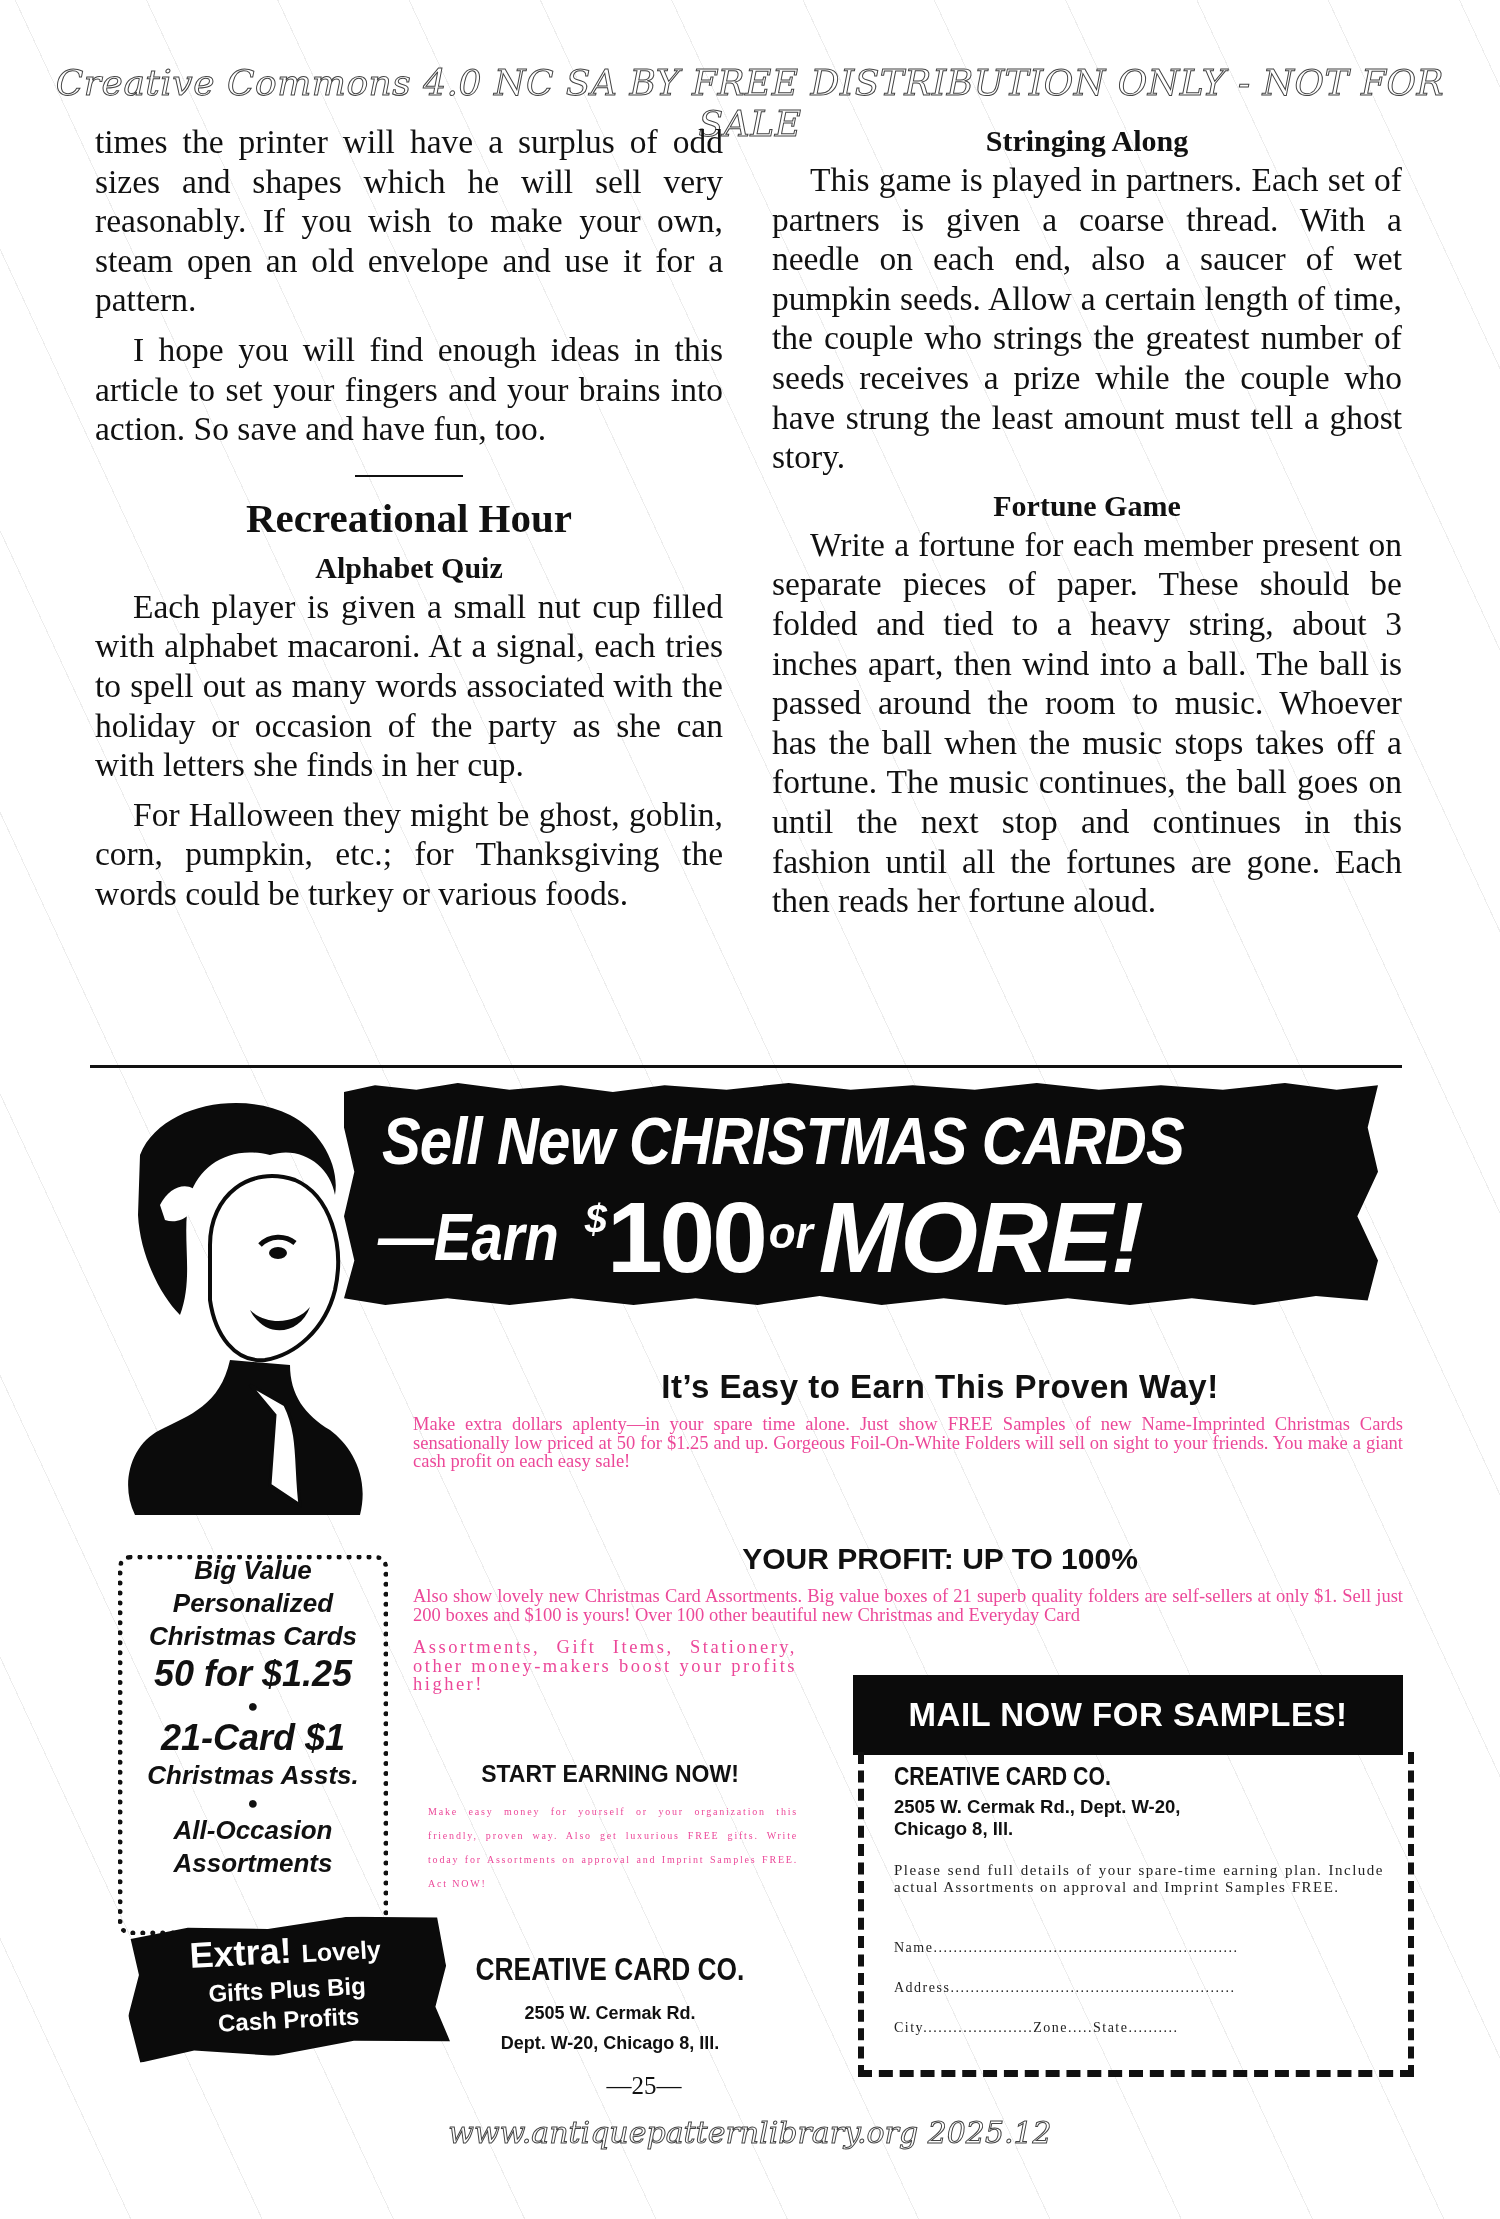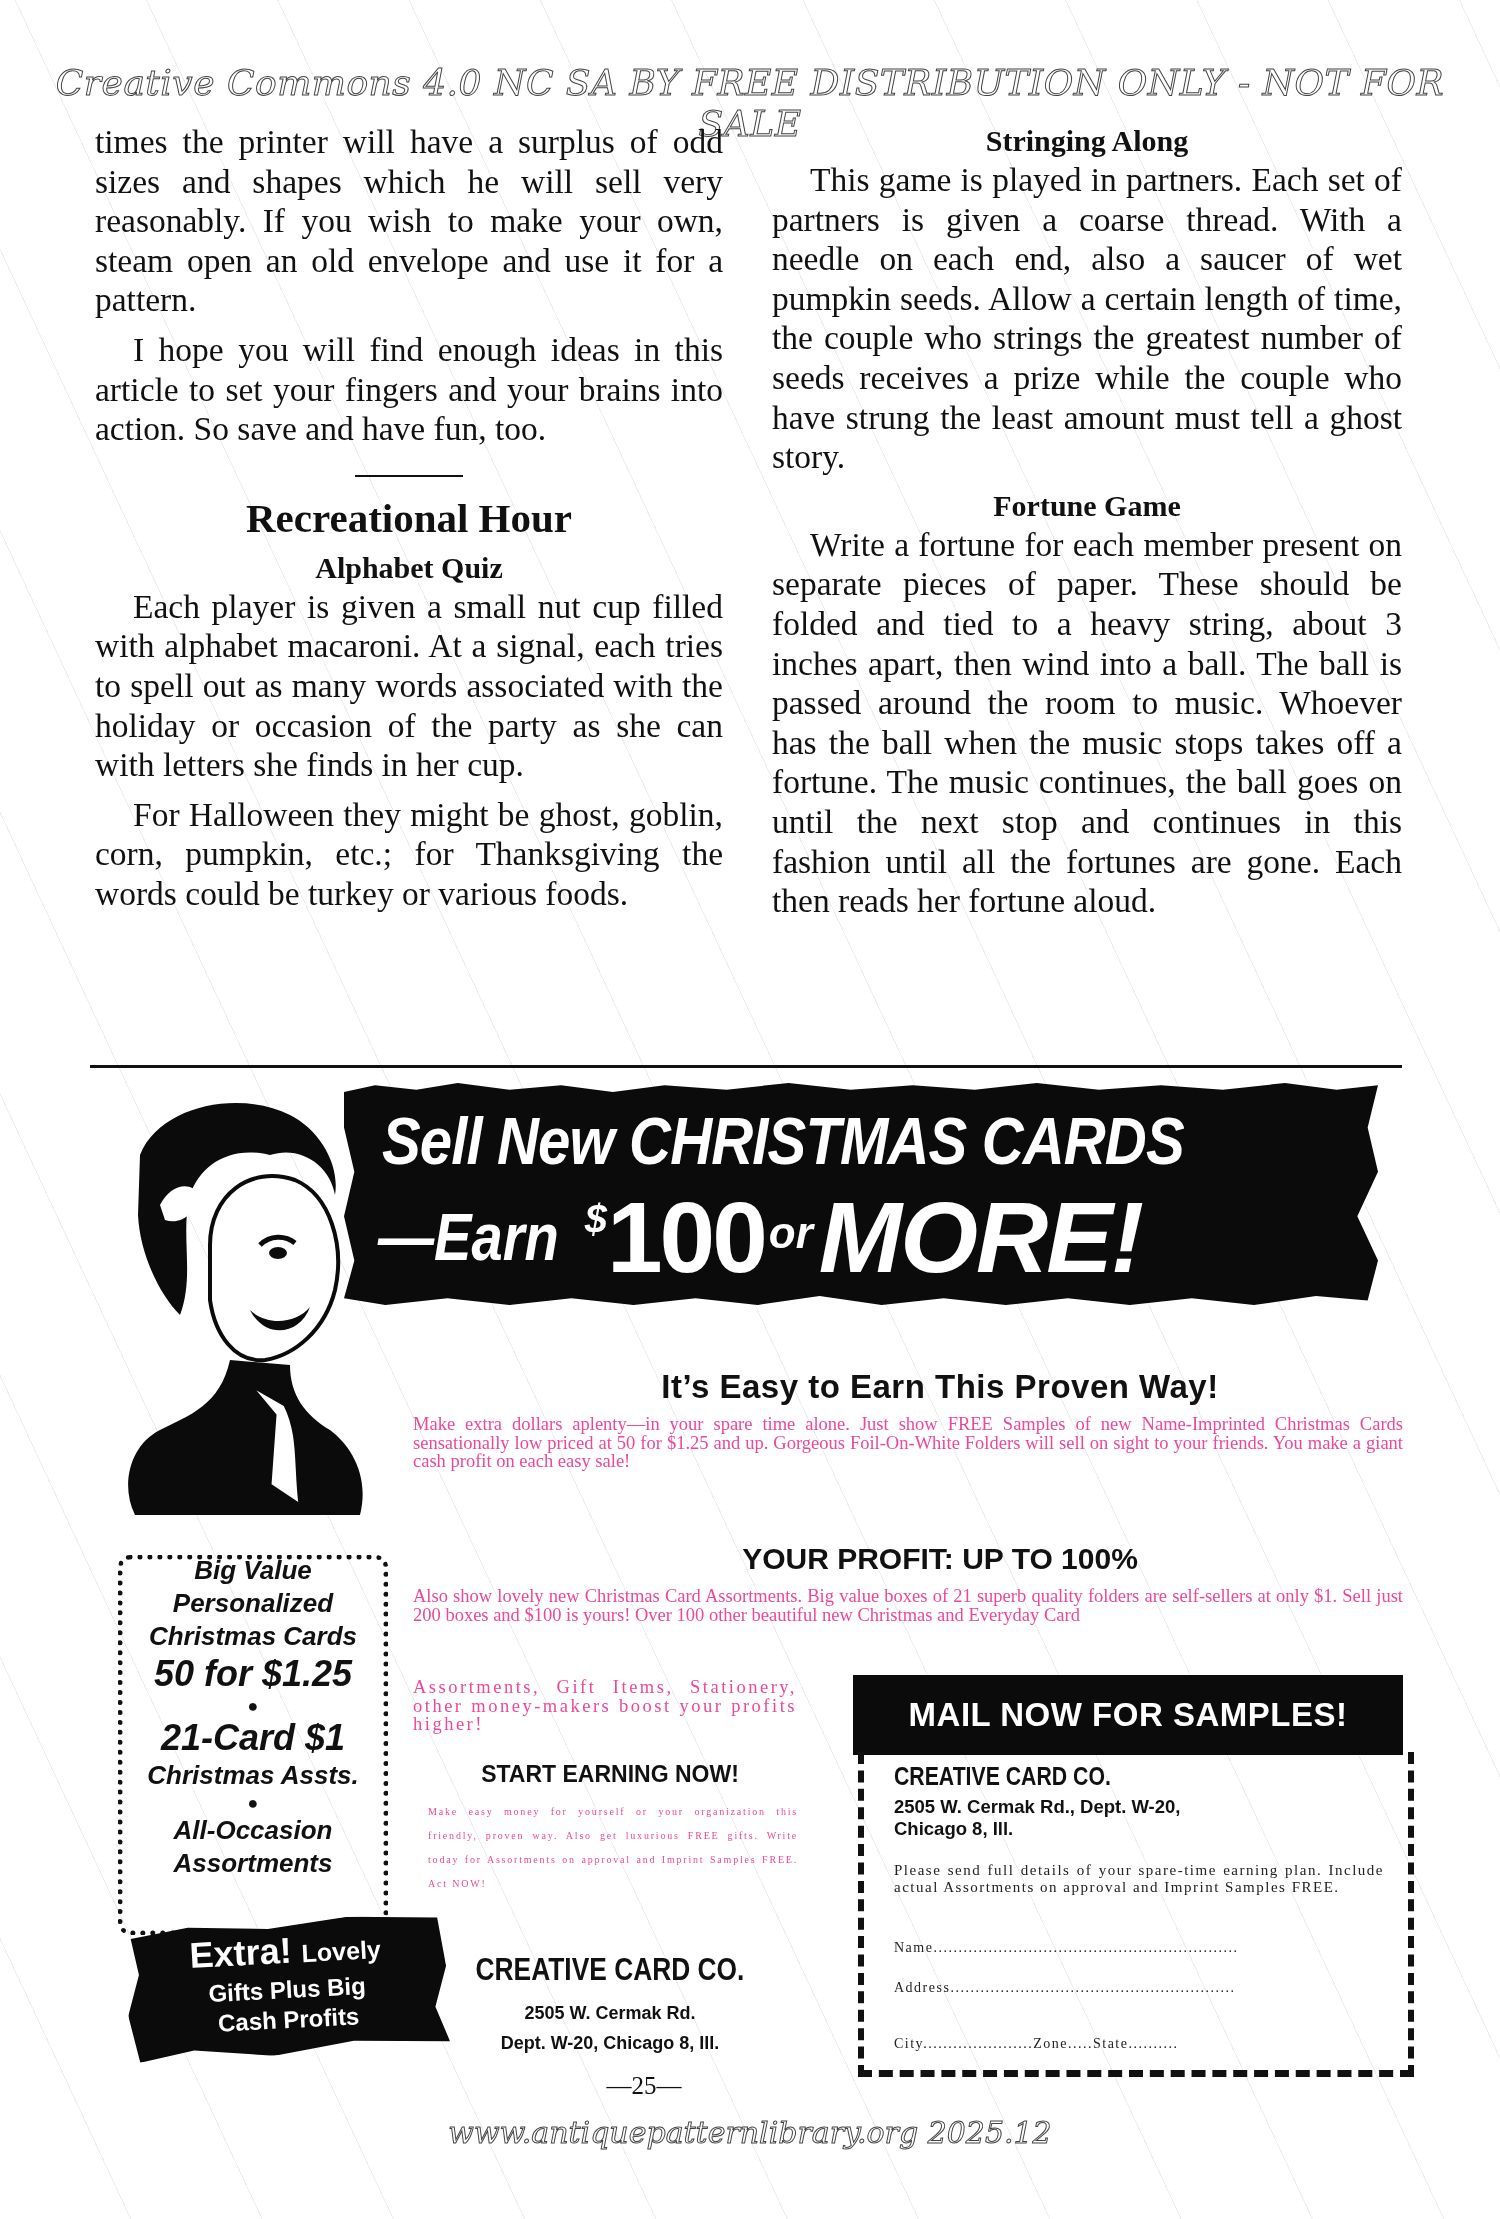--- a/index.html
+++ b/index.html
@@ -43,21 +43,21 @@
 
   .woman {
     position:absolute; left:100px; top:1085px; width:300px; height:480px;
   }
   .sans-bold { font-family:"Liberation Sans","DejaVu Sans",sans-serif; font-weight:bold; }
   .ad-headline { position:absolute; left:470px; top:1368px; width:940px; text-align:center; font-size:33px; letter-spacing:0.5px; }
   .ad-para { position:absolute; font-family:"Liberation Serif","DejaVu Serif",serif; font-size:18.5px; line-height:18.5px; text-align:justify; color:#ec4899; }
   .ad-para-1 { left:413px; top:1415px; width:990px; }
   .ad-profit { position:absolute; left:470px; top:1542px; width:940px; text-align:center; font-size:30px; }
   .ad-para-2 { left:413px; top:1587px; width:990px; }
-  .ad-para-2b { left:413px; top:1638px; width:384px; letter-spacing:2.5px;margin-top:40px; }
+  .ad-para-2b { left:413px; top:1638px; width:384px; letter-spacing:2.5px; }
   .start-earning { position:absolute; left:420px; top:1761px; width:380px; text-align:center; font-size:23px; }
   .ad-para-3 { left:428px; top:1800px; width:370px; font-size:10px; line-height:24px; letter-spacing:1.8px; }
   .company-name-left { position:absolute; left:420px; top:1952px; width:380px; text-align:center; font-size:31px; transform:scaleX(0.85); }
   .company-addr-left { position:absolute; left:420px; top:1998px; width:380px; text-align:center; font-size:18px; line-height:30px; }
 
   .mail-box { position:absolute; left:853px; top:1675px; width:550px; height:80px; background:#0b0b0b; color:#fff; text-align:center; font-size:33px; line-height:80px; letter-spacing:0.5px; }
   .coupon { position:absolute; left:858px; top:1752px; width:544px; height:318px;
     border-left:6px dashed #111; border-right:6px dashed #111; border-bottom:7px dashed #111; }
   .coupon .co-name { position:absolute; left:30px; top:10px; font-size:25px; transform:scaleX(0.85); transform-origin:left; }
   .coupon .co-addr { position:absolute; left:30px; top:44px; font-size:18.5px; line-height:22px; }
@@ -166,17 +166,17 @@
 <div class="mail-box sans-bold">MAIL NOW FOR SAMPLES!</div>
 <div class="coupon">
   <div class="co-name sans-bold">CREATIVE CARD CO.</div>
   <div class="co-addr sans-bold">
     <div>2505 W. Cermak Rd., Dept. W-20,</div>
     <div>Chicago 8, Ill.</div>
   </div>
   <div class="co-text">Please send full details of your spare-time earning plan. Include actual Assortments on approval and Imprint Samples FREE.</div>
   <div class="field" style="top:188px">Name.............................................................</div>
   <div class="field" style="top:228px">Address.........................................................</div>
-  <div class="field" style="top:284px">City......................Zone.....State..........</div>
+  <div class="field" style="top:268px">City......................Zone.....State..........</div>
 </div>
 
 <div class="page-num">—25—</div>
 <div class="footer-url">www.antiquepatternlibrary.org 2025.12</div>
 
 </body></html>

